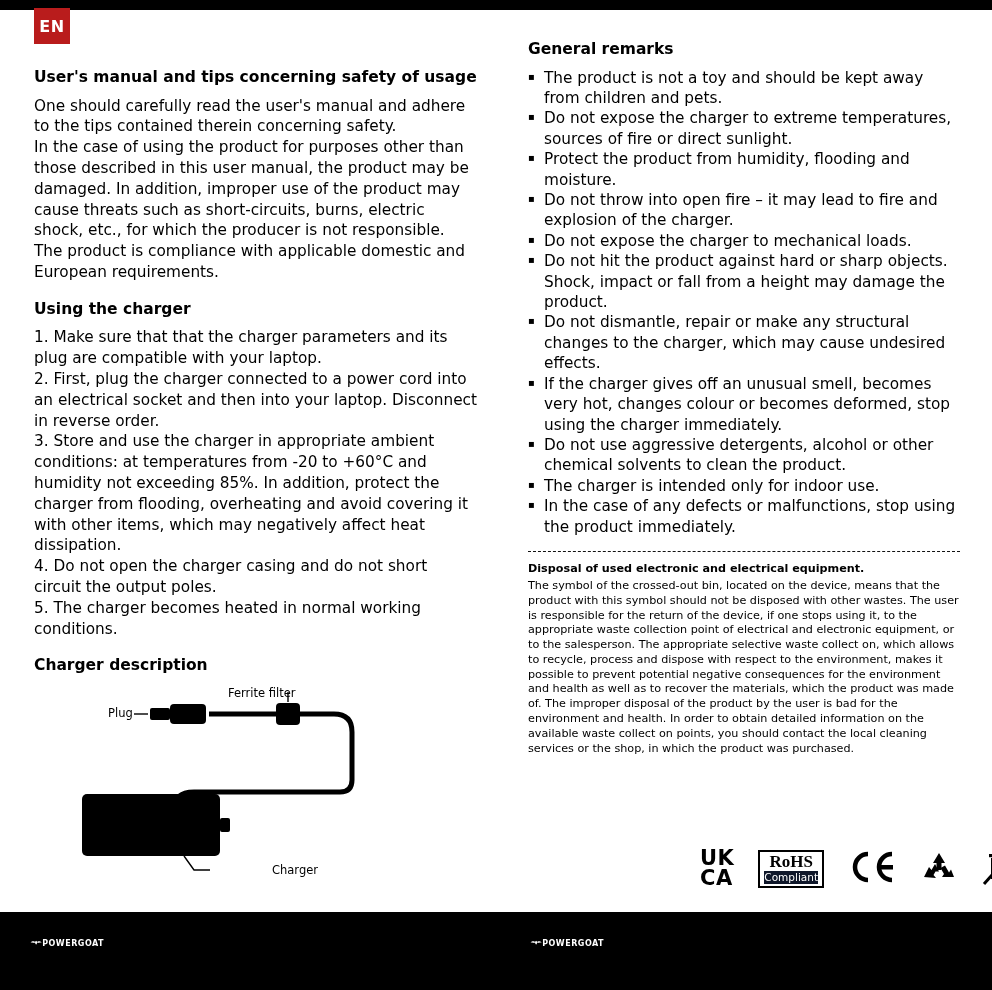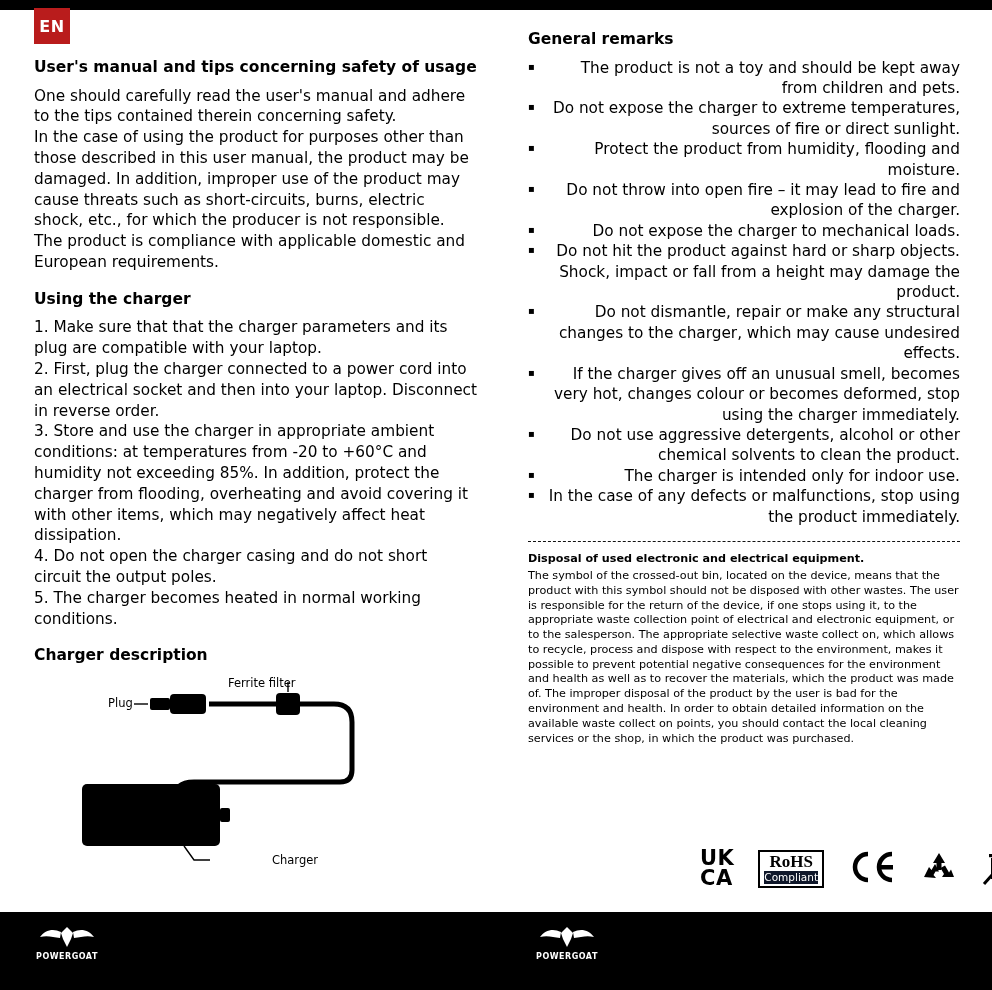--- a/index.html
+++ b/index.html
@@ -52,38 +52,37 @@
   }
   .col-right {
     position: absolute;
     top: 30px;
     left: 528px;
     width: 432px;
   }
   h2.sec-title {
     font-size: 15.5px;
     font-weight: bold;
-    margin: 0 0 9px 0;
+    margin: 10px 0 9px 0;
     line-height: 1.2;
   }
   h2.sec-title.gap {
     margin-top: 17px;
   }
   p.body {
     font-size: 15.3px;
     line-height: 1.36;
     margin: 0;
     font-weight: 400;
   }
   .para-block p.body { margin-bottom: 0; }
   ul.bullets {
     list-style: none;
     margin: 0;
     padding: 0;
-    text-align: right;
   }
   ul.bullets li {
     position: relative;
     padding-left: 16px;
     font-size: 15.3px;
     line-height: 1.335;
     margin-bottom: 0px;
   }
   ul.bullets li::before {
     content: "▪";
@@ -152,23 +151,23 @@
   }
   .rohs-box .r1 { font-size: 17px; font-weight: bold; line-height: 1.0; font-family: Liberation Serif, serif; }
   .rohs-box .r2 { font-size: 10.5px; background: #0f172a; color: #fff; display:block; line-height: 1.25; margin-top: 1px;}
   
   .logo {
     position: absolute;
     top: 920px;
     width: 74px;
     height: 46px;
     display: flex;
-    flex-direction: column;
+    flex-direction: row;
     align-items: center;
-    justify-content: center;
+    justify-content: flex-end;
     color: #ffffff;
   }
   .logo .name {
     font-size: 8px;
     font-weight: bold;
     letter-spacing: 0.5px;
     margin-top: 1px;
   }
   .logo1 { left: 30px; }
   .logo2 { left: 530px; }

